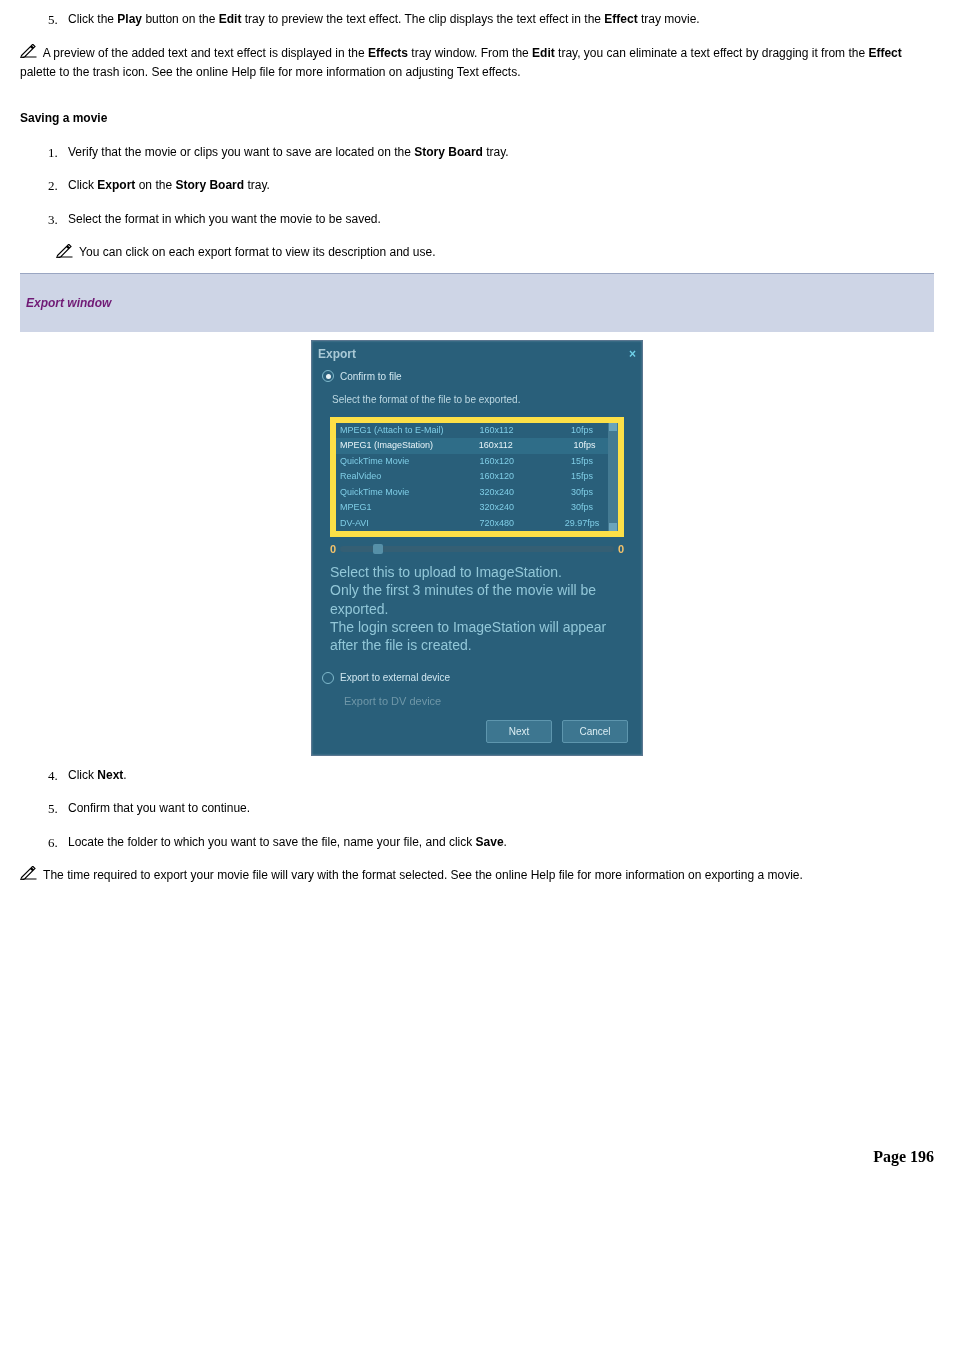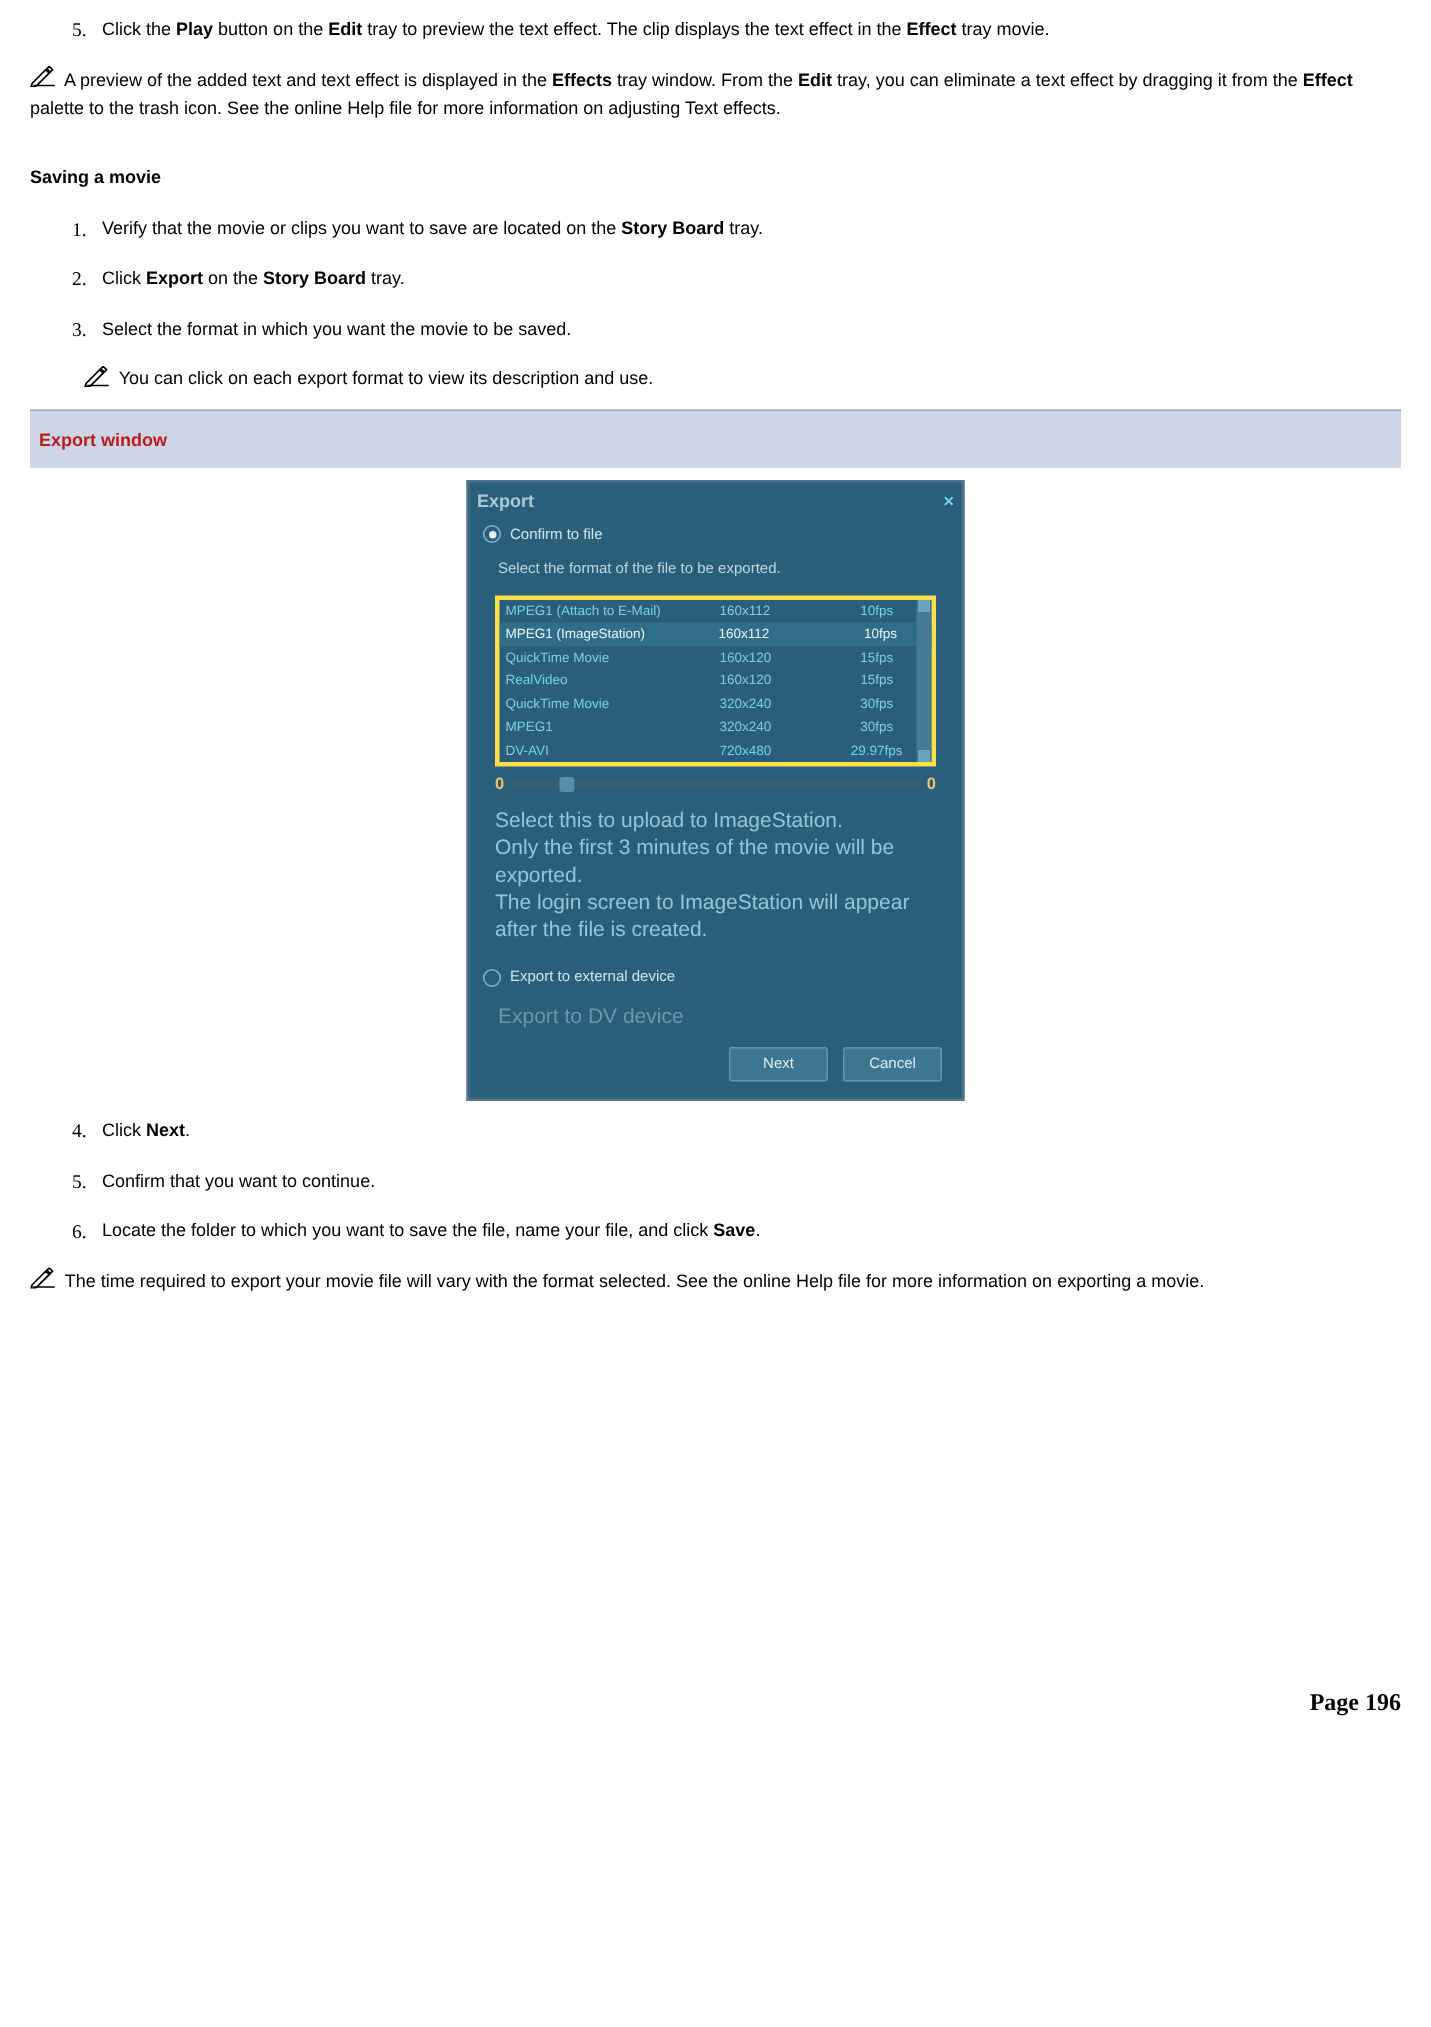--- a/index.html
+++ b/index.html
@@ -44,24 +44,25 @@
     height: 14px;
   }
   b { font-weight: bold; }
   .section-head {
     font-weight: bold;
     margin: 28px 0 16px 0;
   }
   .caption-bar {
     background: #ced5e6;
     border-top: 1px solid #9aa6c2;
-    padding: 10px 6px;
+    padding: 20px 6px;
+    font-style: italic;
     font-weight: bold;
     margin: 8px 0 0 0;
-    color: #b91c1c;
+    color: #701a75;
   }
   .export-holder {
     text-align: center;
     padding: 8px 0 10px 0;
   }
   .export-win {
     display: inline-block;
     width: 330px;
     background: #295f7a;
     border: 1px solid #5a7690;
@@ -105,21 +106,21 @@
     background: #e8f2f6;
     border-radius: 50%;
   }
   .sub-instr {
     padding: 6px 20px;
     font-size: 10px;
     color: #bcd8e2;
   }
   .fmt-list {
     margin: 4px 18px 2px 18px;
-    border: 3px solid #fde047;
+    border: 6px solid #fde047;
     height: 108px;
     overflow: hidden;
     position: relative;
   }
   .fmt-row {
     display: flex;
     font-size: 9px;
     color: #7fcde6;
     padding: 1px 4px;
   }
@@ -171,23 +172,23 @@
     border-radius: 2px;
   }
   .desc-box {
     margin: 2px 18px 14px 18px;
     font-size: 14px;
     color: #92c7d8;
     line-height: 1.3;
     min-height: 60px;
   }
   .inactive-row {
-    padding: 6px 20px 2px 20px;
+    padding: 6px 20px 2px 32px;
     color: #6f97a8;
-    font-size: 14px;
+    font-size: 11px;
   }
   .btn-row {
     display: flex;
     justify-content: flex-end;
     gap: 10px;
     padding: 8px 14px 12px 0;
   }
   .dlg-btn {
     width: 64px;
     text-align: center;

